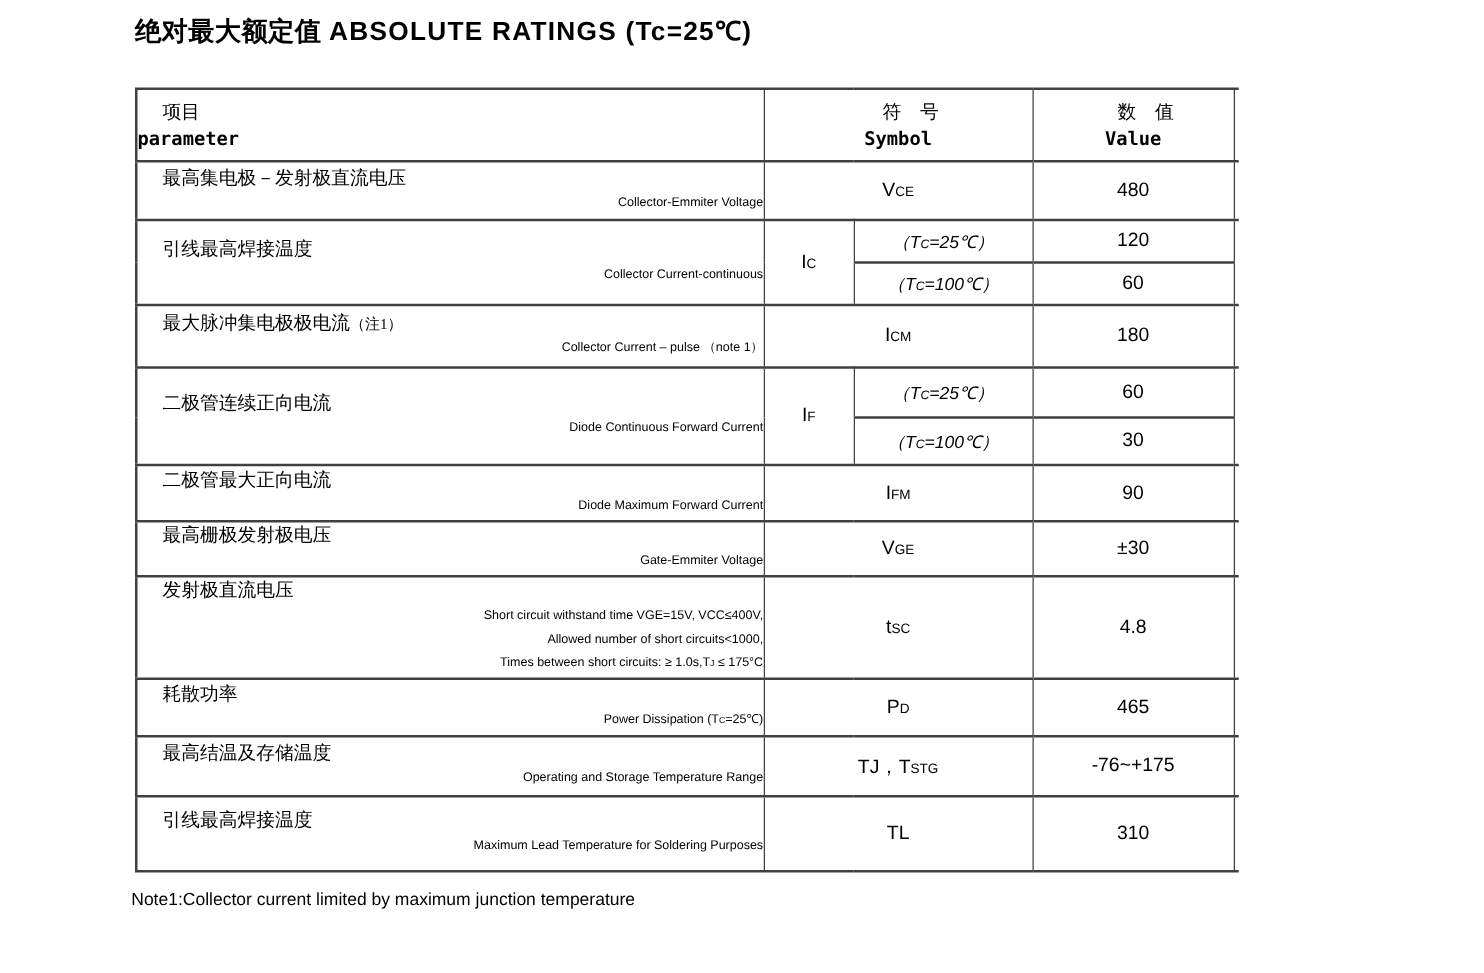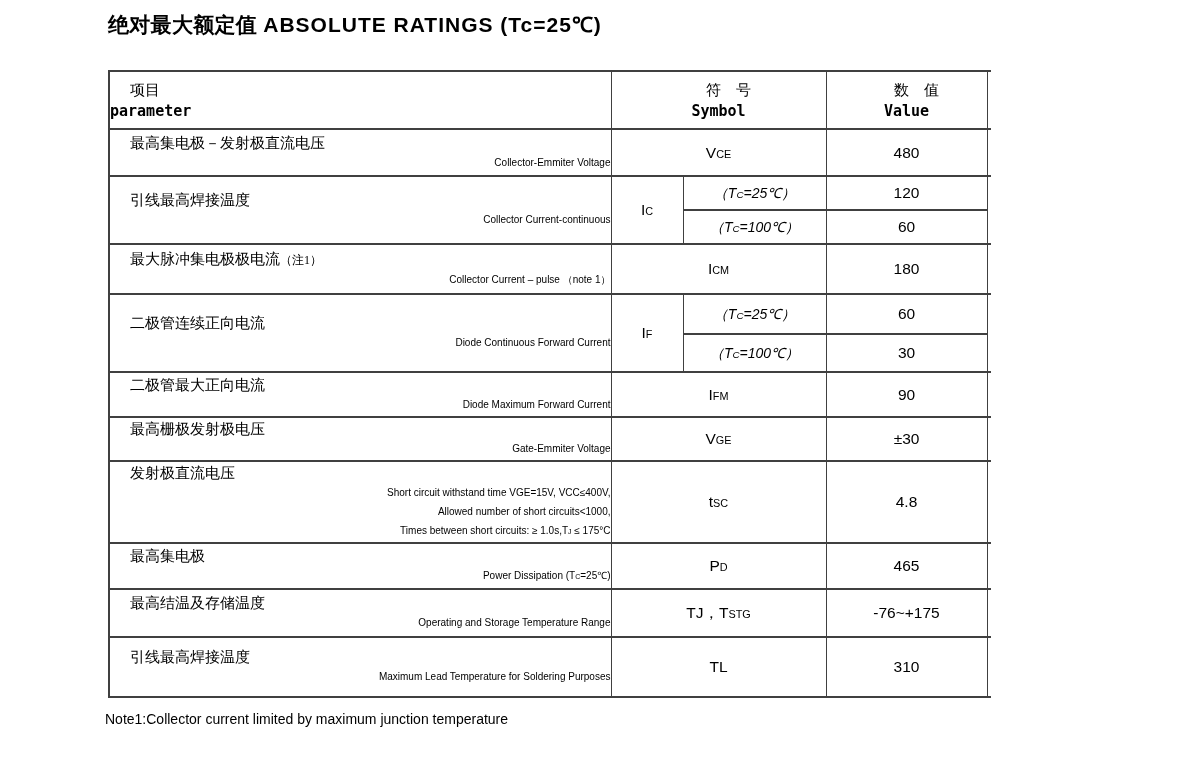--- a/index.html
+++ b/index.html
@@ -163,21 +163,21 @@
           <div class="en en-tight">Allowed number of short circuits&lt;1000,</div>
           <div class="en en-tight">Times between short circuits: ≥ 1.0s,T<sub>J</sub> ≤ 175°C</div>
         </td>
         <td class="sym" colspan="2">t<sub>SC</sub></td>
         <td class="val">4.8</td>
         <td class="unit">us</td>
       </tr>
 
       <tr class="h46">
         <td class="param">
-          <div class="zh">最高集电极</div>
+          <div class="zh">耗散功率</div>
           <div class="en">Power Dissipation (T<sub>C</sub>=25℃)</div>
         </td>
         <td class="sym" colspan="2">P<sub>D</sub></td>
         <td class="val">465</td>
         <td class="unit">W</td>
       </tr>
 
       <tr class="h48">
         <td class="param">
           <div class="zh">最高结温及存储温度</div>

